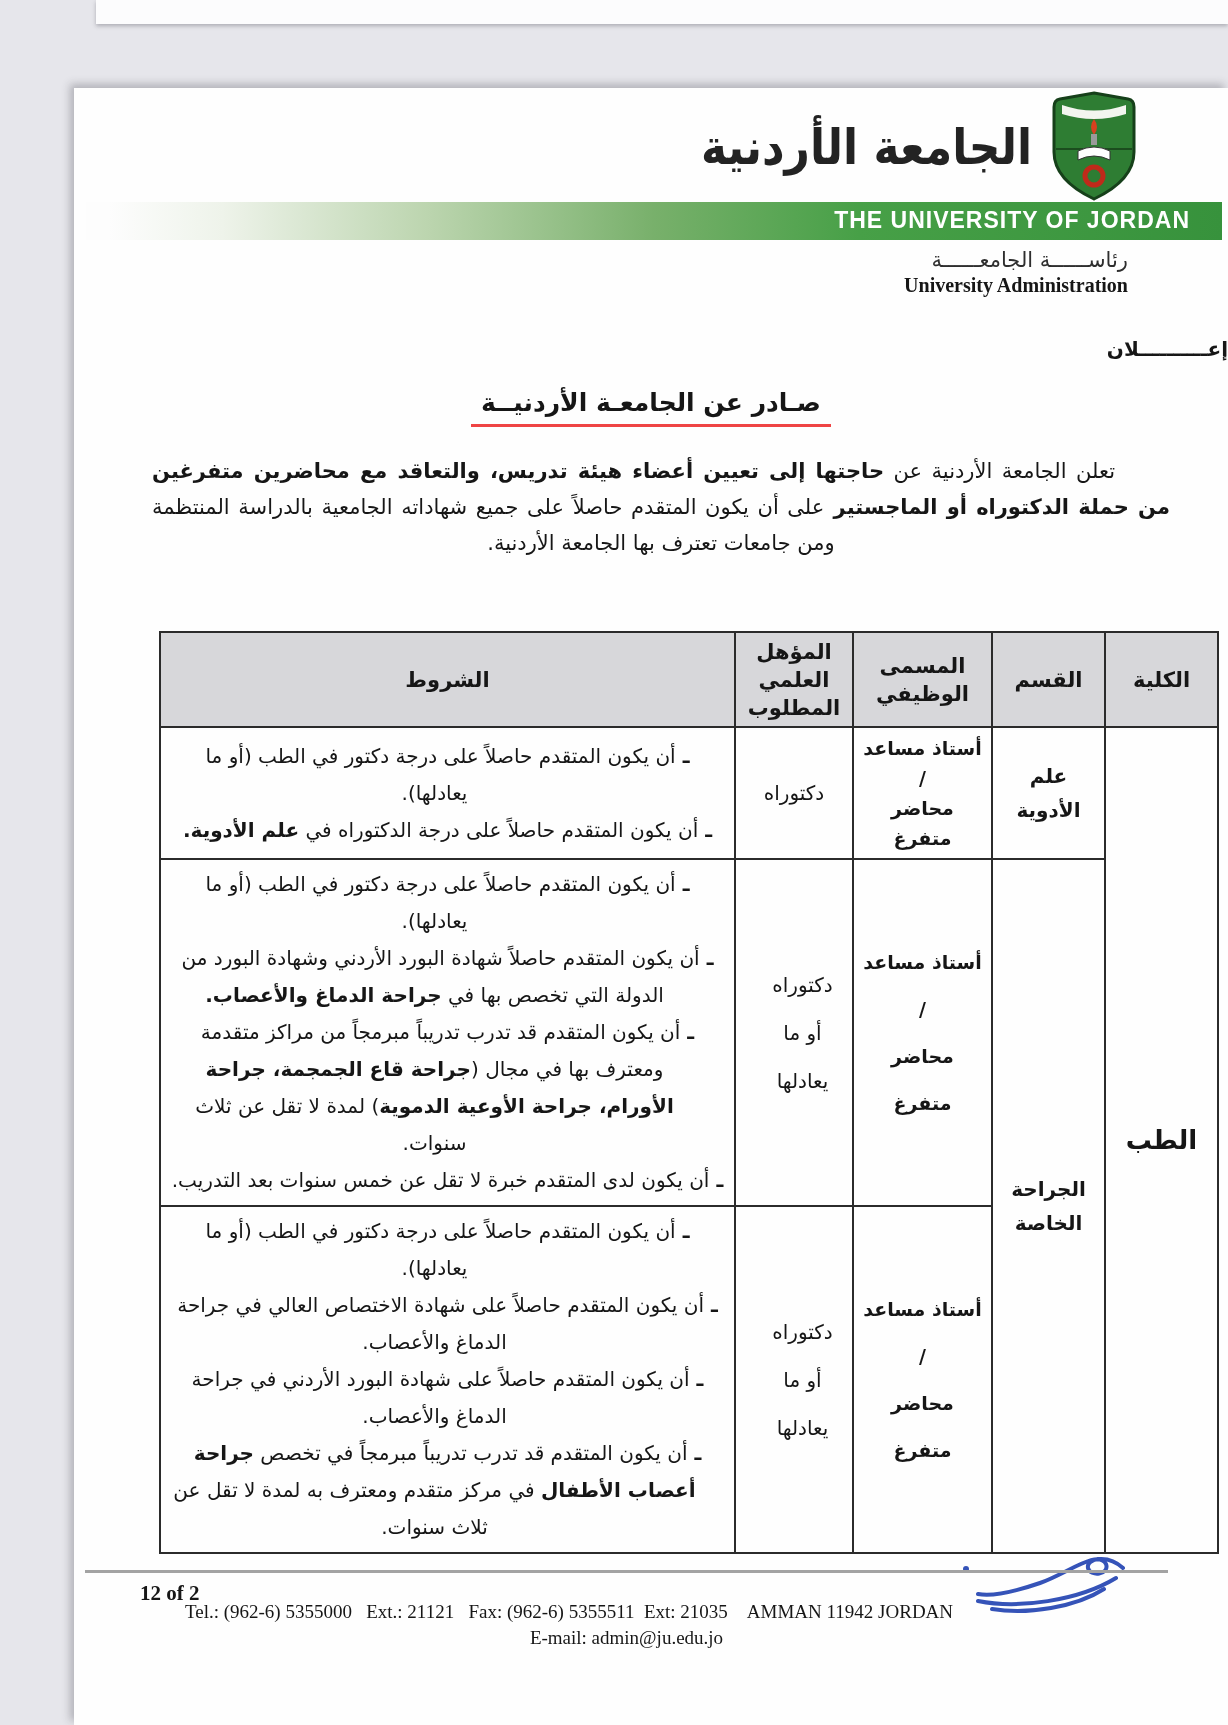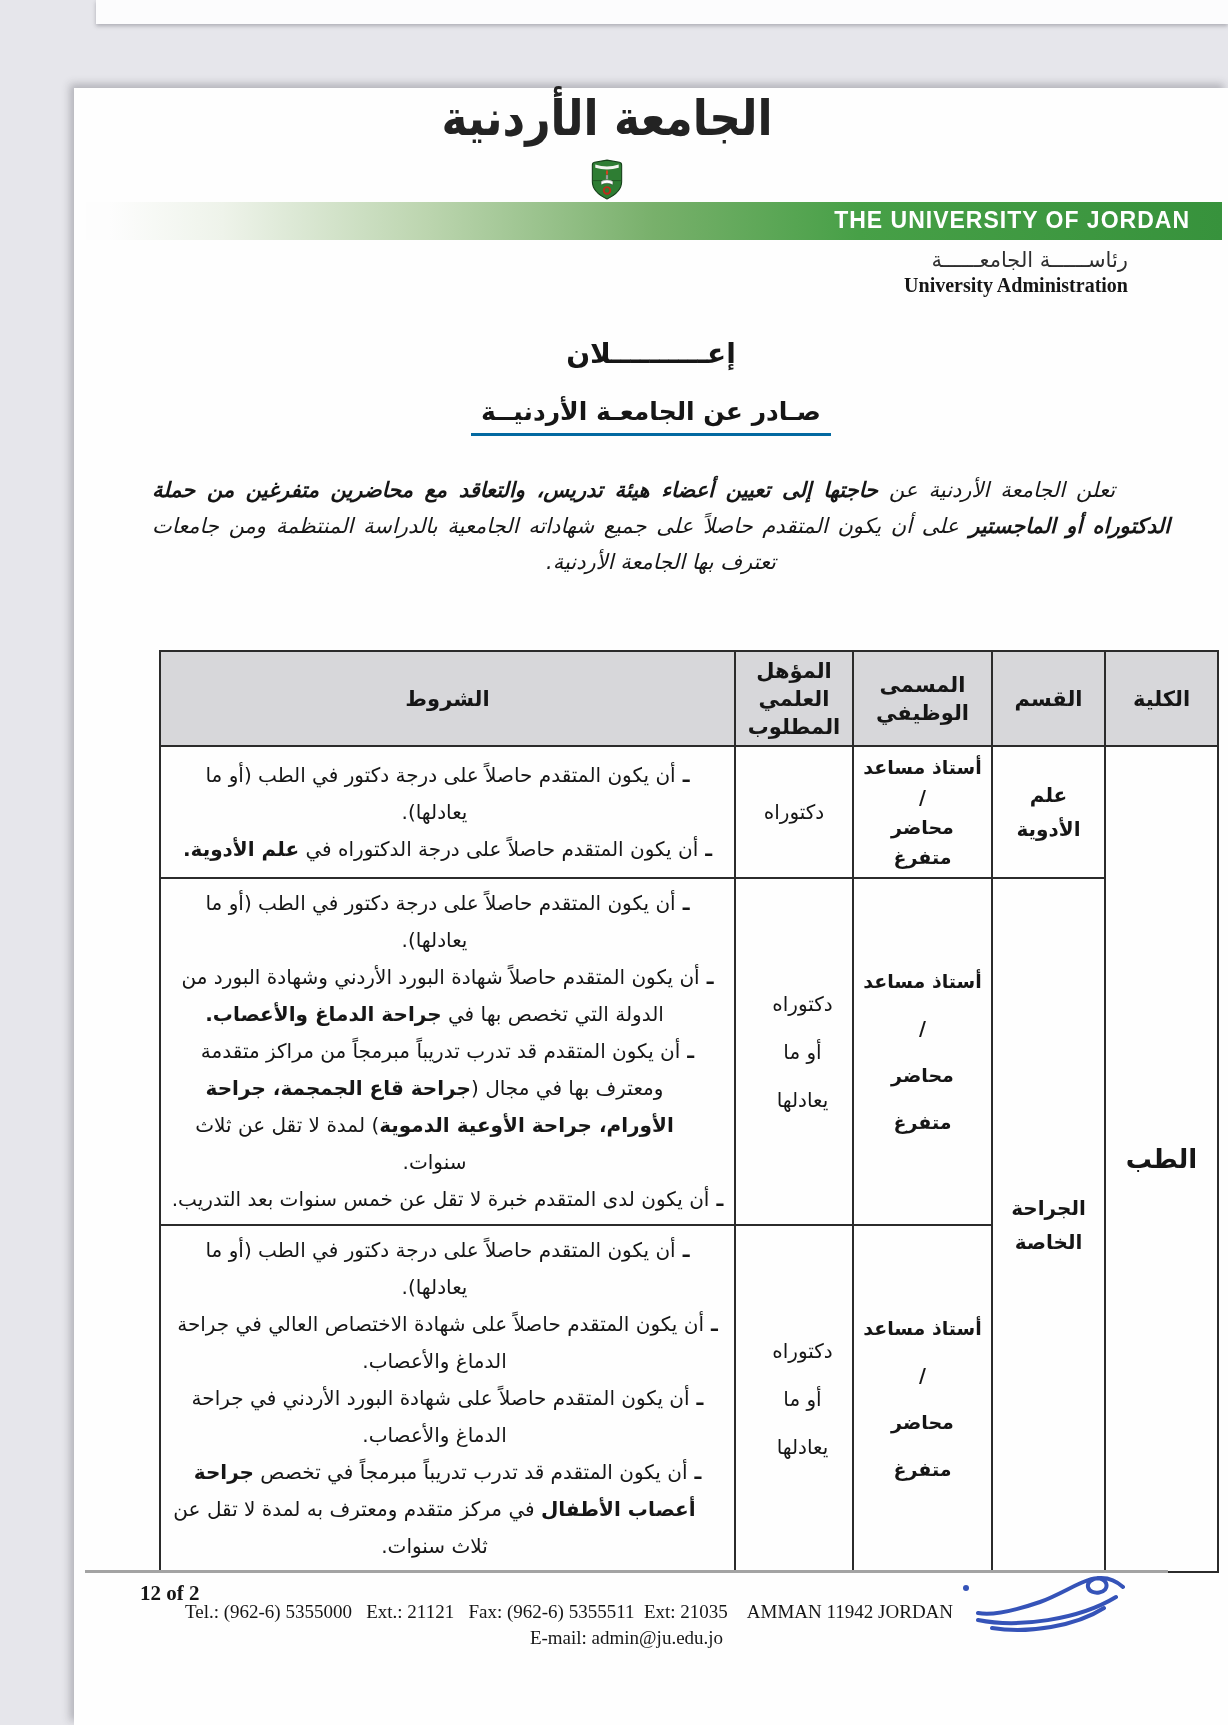--- a/index.html
+++ b/index.html
@@ -12,21 +12,21 @@
     position: absolute; top: 0; left: 96px; right: 0; height: 24px;
     background: #fcfcfd; box-shadow: 0 2px 4px rgba(70,70,80,.35);
   }
   .page {
     position: absolute; top: 88px; left: 74px; right: 0; bottom: 0;
     background: #fefefe; box-shadow: -4px -4px 8px rgba(60,60,70,.3);
   }
   
   .logo-row {
     margin: 4px 88px 0 0; height: 108px;
-    display: flex; align-items: center; gap: 16px; flex-direction: column;
+    display: flex; justify-content: flex-end; align-items: center; gap: 16px;
   }
   .calligraphy {
     font-family: "DejaVu Sans", sans-serif; direction: rtl;
     font-weight: bold; font-size: 44px; color: #232323;
     transform: scaleY(1.12); letter-spacing: -1px;
   }
   .banner {
     height: 38px; margin: 2px 6px 0 12px; position: relative;
     background: linear-gradient(to right, #fdfdfd 2%, #eef3ea 12%, #bcd5af 30%,
                 #78b06b 50%, #47a047 68%, #37923c 100%);
@@ -34,30 +34,30 @@
   .banner-text {
     position: absolute; right: 32px; top: 5px;
     font-family: "Liberation Sans", sans-serif; font-weight: bold;
     font-size: 23px; letter-spacing: 1px; color: #ffffff;
   }
   .admin { text-align: right; margin: 8px 100px 0 0; }
   .admin-ar { direction: rtl; font-size: 21px; color: #2e2e2e; }
   .admin-en { font-family: "Liberation Serif", serif; font-weight: bold; font-size: 20px; margin-top: 2px; }
   
   .title { text-align: center; margin-top: 40px; }
-  .title-l1 { font-weight: bold; font-size: 28px; direction: rtl; }
+  .title-l1 { font-weight: bold; font-size: 20px; direction: rtl; text-align: right; }
   .title-l2 {
     display: inline-block; direction: rtl; font-weight: bold; font-size: 25px;
-    border-bottom: 3px solid #0369a1; padding: 2px 10px 7px; margin-top: 6px;
+    border-bottom: 3px solid #ef4444; padding: 2px 10px 7px; margin-top: 6px;
   }
   
   .intro {
-    direction: rtl; margin: 36px 58px 0 78px;
+    direction: rtl; margin: 26px 58px 0 78px;
     font-size: 21px; line-height: 36px;
-    text-align: justify; text-align-last: center; text-indent: 55px; font-style: italic;
+    text-align: justify; text-align-last: center; text-indent: 55px;
   }
   .intro b { font-weight: bold; }
   
   .main-table {
     direction: rtl; border-collapse: collapse; table-layout: fixed;
     width: 1058px; margin: 70px 11px 0 85px;
   }
   .main-table th, .main-table td {
     border: 2px solid #2b2b2b; vertical-align: middle; text-align: center;
   }

